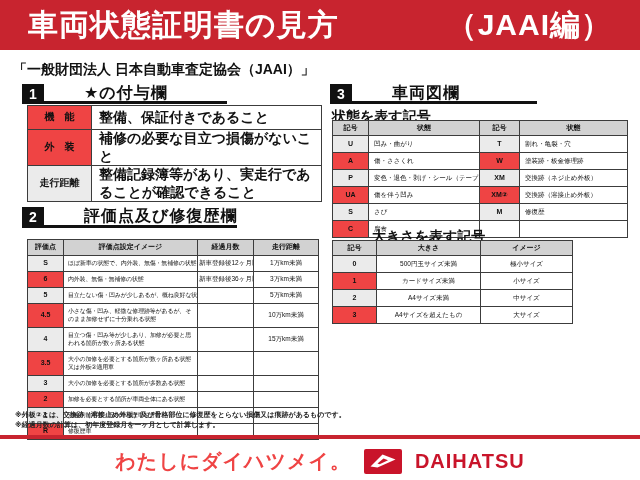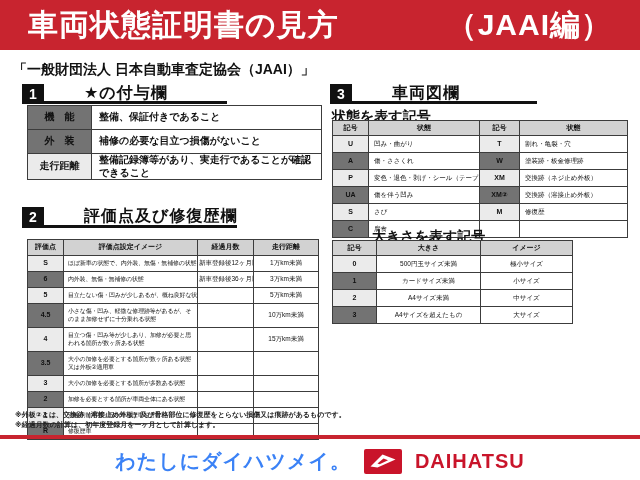--- a/index.html
+++ b/index.html
@@ -12,27 +12,27 @@
   .subtitle{position:absolute;top:61px;left:13px;font-size:14px;font-weight:bold;}
   
   .sec-h{position:absolute;display:flex;align-items:center;gap:8px;}
   .num{display:flex;align-items:center;justify-content:center;width:22px;height:20px;
        background:#111;color:#fff;font-weight:bold;font-size:14px;}
   .st{font-size:16px;font-weight:bold;letter-spacing:1px;margin-left:32px;}
   .rule{position:absolute;height:3px;background:#111;}
   
   .t{position:absolute;border-collapse:collapse;table-layout:fixed;background:#fff;}
   .t td{border:1px solid #3c3c3c;overflow:hidden;line-height:1.25;}
-  .gd{background:#737373;}
+  .gd{background:#ef4444;}
   .gl{background:#ebebeb;}
   .hd{background:#d2d2d2;font-weight:bold;text-align:center;}
   
   .t1 td{height:21px;font-size:10px;}
   .t1 .lab{text-align:center;font-weight:bold;}
-  .t1 .des{padding:0 7px;font-weight:600;font-size:10px;}
+  .t1 .des{padding:0 7px;font-weight:600;font-size:14px;}
   
   .t2 td{height:13px;font-size:7px;}
   .t2 tr.tall td{height:21px;}
   .t2 .hd{font-size:7px;}
   .t2 .sc{text-align:center;font-weight:bold;}
   .t2 .im{padding:0 4px;font-size:6px;letter-spacing:-0.2px;}
   .t2 .nw{white-space:nowrap;}
   .t2 .mo,.t2 .di{text-align:center;font-size:6.5px;white-space:nowrap;}
   
   .t3 td,.t4 td{height:14px;font-size:7px;}
@@ -41,21 +41,21 @@
   .t3 .stt{padding:0 5px;font-size:6.5px;white-space:nowrap;}
   .t4 .ce{text-align:center;font-size:6.5px;white-space:nowrap;}
   .wt{background:#fff;}
   .sub-label{position:absolute;font-size:14px;font-weight:bold;}
   
   .notes{position:absolute;top:410px;left:15px;font-size:7px;font-weight:600;line-height:10px;color:#222;}
   
   .redline{position:absolute;top:435px;left:0;width:640px;height:4px;background:#c8242f;}
   .footer{position:absolute;top:444px;left:0;width:640px;height:34px;display:flex;
           align-items:center;justify-content:center;gap:13px;}
-  .slogan{font-size:20px;font-weight:800;color:#3b82f6;letter-spacing:1px;}
+  .slogan{font-size:20px;font-weight:800;color:#ef4444;letter-spacing:1px;}
   .dlogo{display:inline-flex;}
   .brand{font-size:20px;font-weight:800;color:#c9142a;letter-spacing:1px;}
 </style>
 </head>
 <body>
 
 <div class="page">
 
   <div class="banner">
     <span>車両状態証明書の見方</span>

